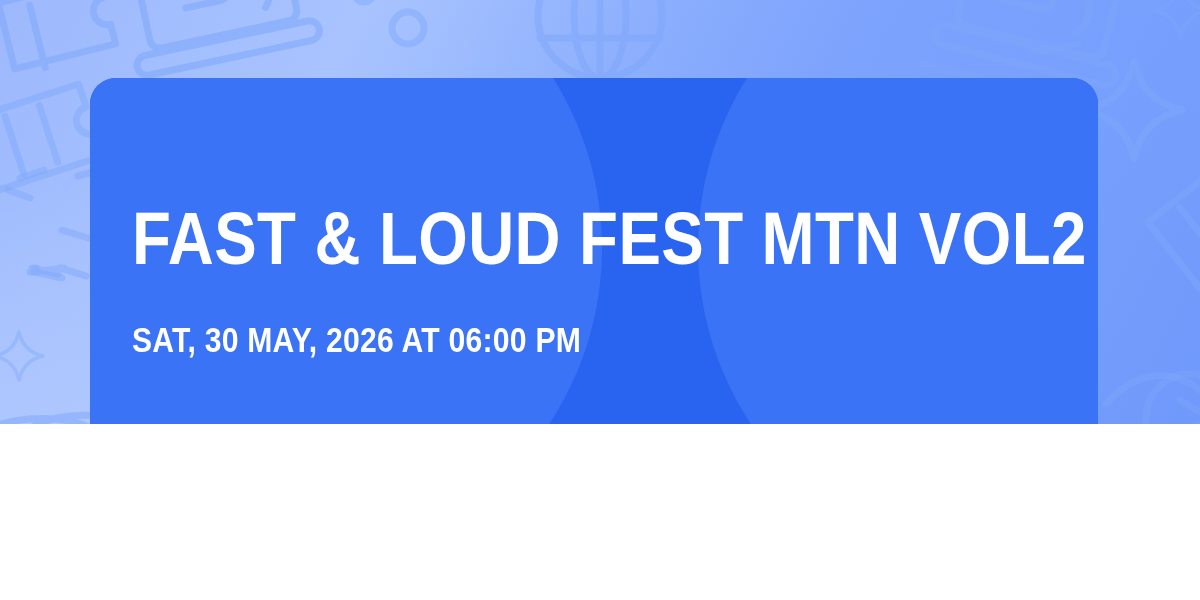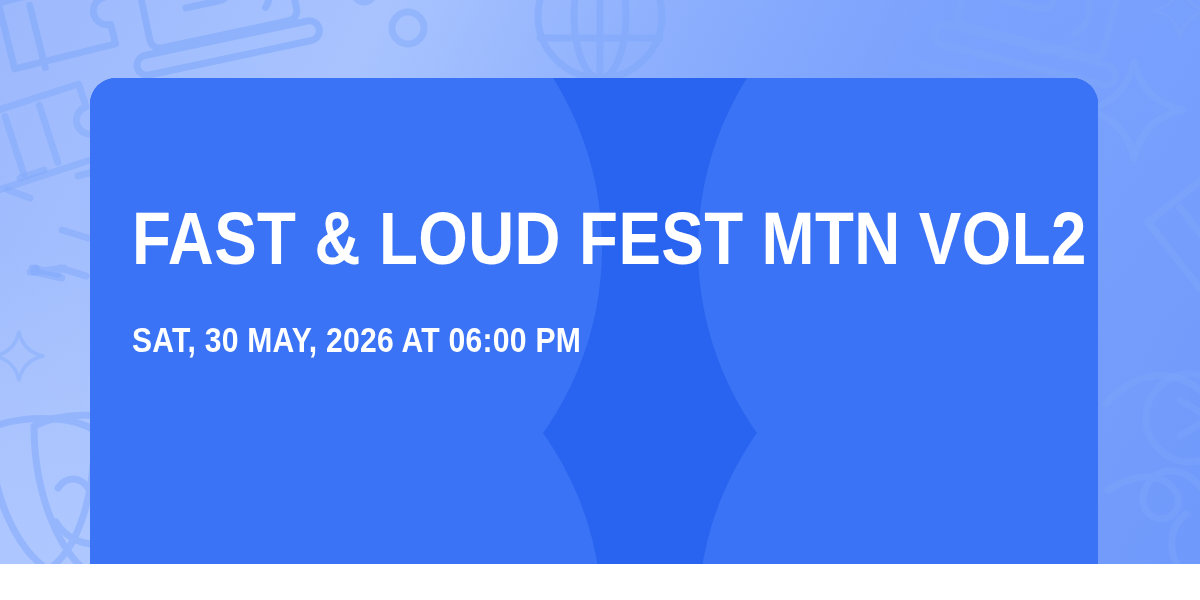--- a/index.html
+++ b/index.html
@@ -6,21 +6,21 @@
   html, body {
     margin: 0;
     padding: 0;
     background: #ffffff;
   }
   * { box-sizing: border-box; }
 
   .banner {
     position: relative;
     width: 1200px;
-    height: 564px;
+    height: 424px;
     overflow: hidden;
     font-family: "Liberation Sans", sans-serif;
   }
 
   
   .bg-base {
     position: absolute;
     inset: 0;
     background: linear-gradient(118deg, #9db9fd 0%, #a8c3fe 26%, #7ea4fc 62%, #6f99fb 100%);
   }

